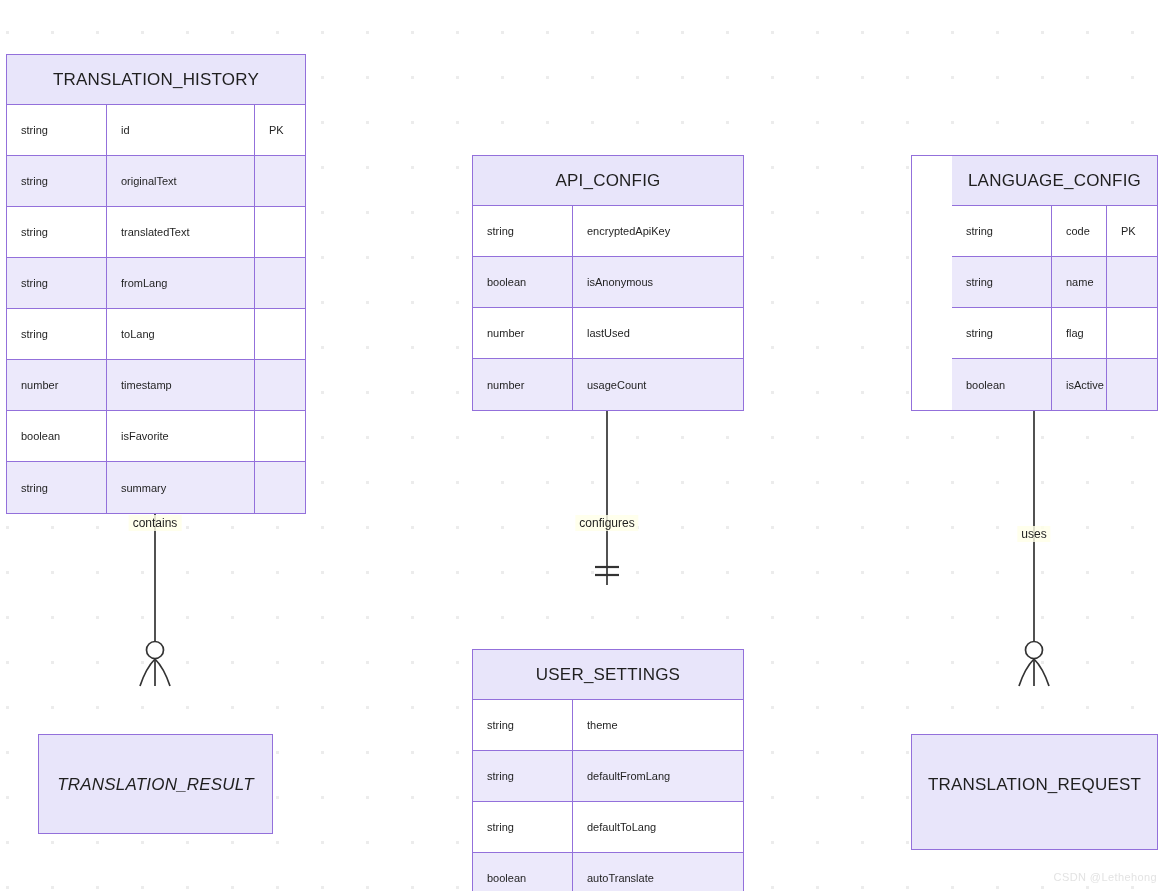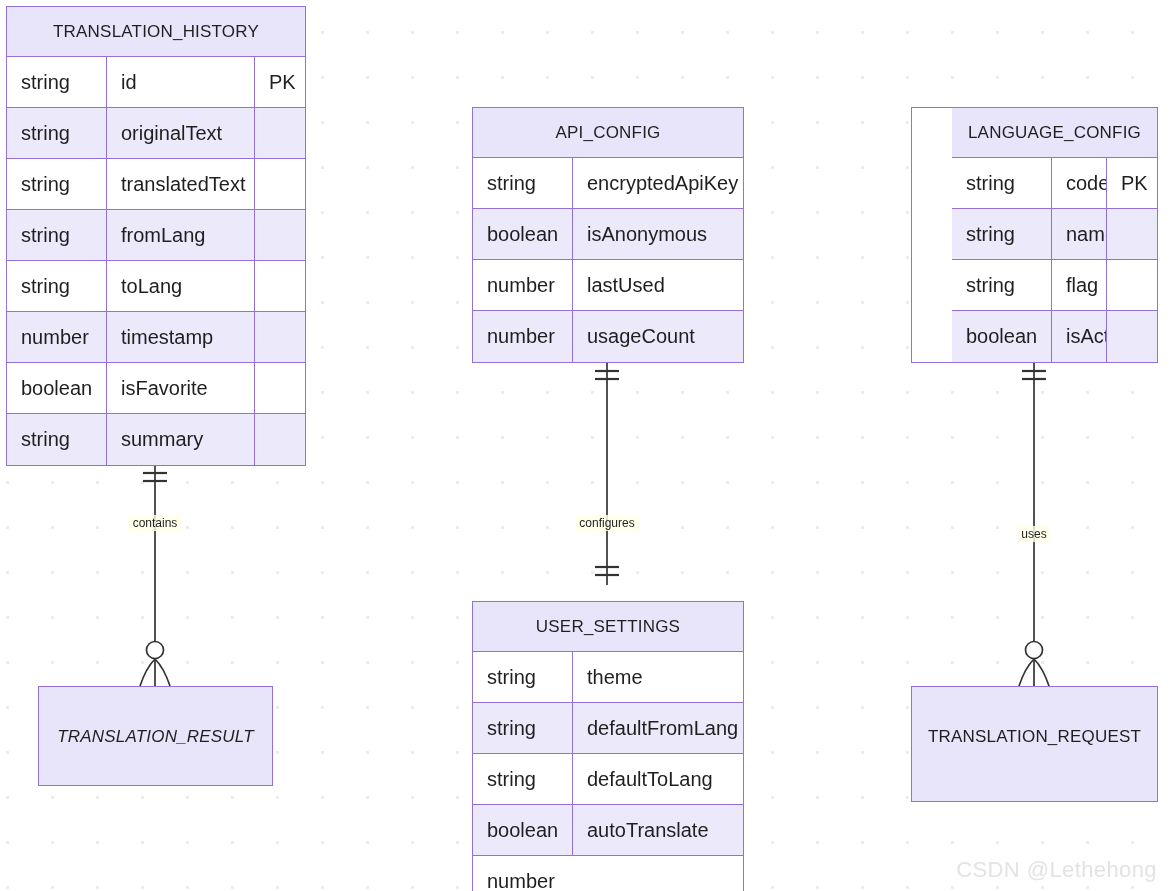--- a/index.html
+++ b/index.html
@@ -24,20 +24,21 @@
     background-position: 30px 10px;
   }
 
   
   .entity {
     position: absolute;
     border: 1.6px solid #9370db;
     box-sizing: border-box;
     background: #ffffff;
     z-index: 3;
+    margin-top: 48px;
   }
   .entity-title {
     background: #e8e5fa;
     border-bottom: 1.6px solid #9370db;
     height: 50px;
     line-height: 50px;
     text-align: center;
     font-size: 17px;
     color: #1f1f1f;
     letter-spacing: 0.2px;
@@ -49,21 +50,21 @@
     box-sizing: border-box;
     border-bottom: 1.6px solid #9370db;
   }
   .attr-row:last-child { border-bottom: none; }
   .attr-row.odd  { background: #ffffff; }
   .attr-row.even { background: #ece9fb; }
 
   .cell {
     display: flex;
     align-items: center;
-    font-size: 20px;
+    font-size: 11px;
     color: #1f1f1f;
     padding-left: 14px;
     box-sizing: border-box;
     border-right: 1.6px solid #9370db;
     overflow: hidden;
     white-space: nowrap;
   }
   .cell:last-child { border-right: none; }
   .cell.type { width: 100px; flex: 0 0 100px; }
   .cell.name { flex: 1 1 auto; }
@@ -91,21 +92,21 @@
     white-space: nowrap;
     transform: translate(-50%, -50%);
     z-index: 2;
   }
 
   
   .watermark {
     position: absolute;
     right: 12px;
     bottom: 8px;
-    font-size: 22px;
+    font-size: 11px;
     color: #e3e3e3;
     letter-spacing: 0.4px;
     z-index: 4;
     user-select: none;
   }
 </style>
 </head>
 <body>
 
 <div id="canvas">

